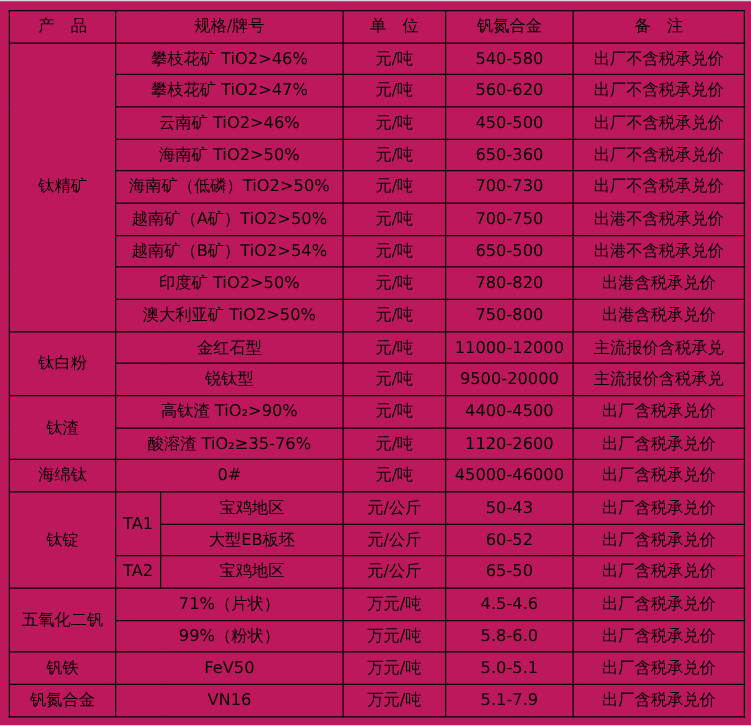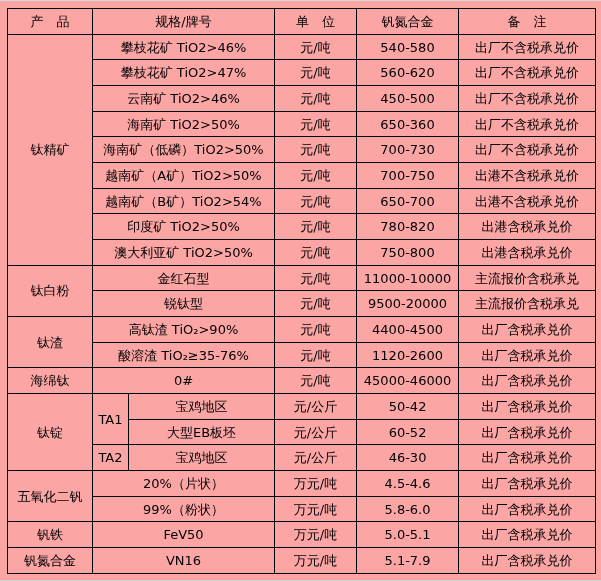--- a/index.html
+++ b/index.html
@@ -5,21 +5,21 @@
   html, body {
     margin: 0;
     padding: 0;
     background: #ffffff;
     font-family: "DejaVu Sans", sans-serif;
   }
   .page {
     position: relative;
     width: 601px;
     height: 581px;
-    background: #fca5a5;
+    background: #be185d;
     border-top: 1px solid #d8d8d8;
     border-bottom: 1px solid #d8d8d8;
     box-sizing: border-box;
     overflow: hidden;
   }
   table.price-table {
     position: absolute;
     left: 7px;
     top: 7px;
     width: 587px;
@@ -103,41 +103,41 @@
     </tr>
     <tr>
       <td colspan="2">越南矿（A矿）TiO2&gt;50%</td>
       <td>元/吨</td>
       <td>700-750</td>
       <td>出港不含税承兑价</td>
     </tr>
     <tr>
       <td colspan="2">越南矿（B矿）TiO2&gt;54%</td>
       <td>元/吨</td>
-      <td>650-700</td>
+      <td>650-500</td>
       <td>出港不含税承兑价</td>
     </tr>
     <tr>
       <td colspan="2">印度矿 TiO2&gt;50%</td>
       <td>元/吨</td>
       <td>780-820</td>
       <td>出港含税承兑价</td>
     </tr>
     <tr>
       <td colspan="2">澳大利亚矿 TiO2&gt;50%</td>
       <td>元/吨</td>
       <td>750-800</td>
       <td>出港含税承兑价</td>
     </tr>
 
     <tr>
       <td rowspan="2">钛白粉</td>
       <td colspan="2">金红石型</td>
       <td>元/吨</td>
-      <td>11000-10000</td>
+      <td>11000-12000</td>
       <td>主流报价含税承兑</td>
     </tr>
     <tr>
       <td colspan="2">锐钛型</td>
       <td>元/吨</td>
       <td>9500-20000</td>
       <td>主流报价含税承兑</td>
     </tr>
 
     <tr>
@@ -160,40 +160,40 @@
       <td>元/吨</td>
       <td>45000-46000</td>
       <td>出厂含税承兑价</td>
     </tr>
 
     <tr>
       <td rowspan="3">钛锭</td>
       <td rowspan="2">TA1</td>
       <td>宝鸡地区</td>
       <td>元/公斤</td>
-      <td>50-42</td>
+      <td>50-43</td>
       <td>出厂含税承兑价</td>
     </tr>
     <tr>
       <td>大型EB板坯</td>
       <td>元/公斤</td>
       <td>60-52</td>
       <td>出厂含税承兑价</td>
     </tr>
     <tr>
       <td>TA2</td>
       <td>宝鸡地区</td>
       <td>元/公斤</td>
-      <td>46-30</td>
+      <td>65-50</td>
       <td>出厂含税承兑价</td>
     </tr>
 
     <tr>
       <td rowspan="2">五氧化二钒</td>
-      <td colspan="2">20%（片状）</td>
+      <td colspan="2">71%（片状）</td>
       <td>万元/吨</td>
       <td>4.5-4.6</td>
       <td>出厂含税承兑价</td>
     </tr>
     <tr>
       <td colspan="2">99%（粉状）</td>
       <td>万元/吨</td>
       <td>5.8-6.0</td>
       <td>出厂含税承兑价</td>
     </tr>

